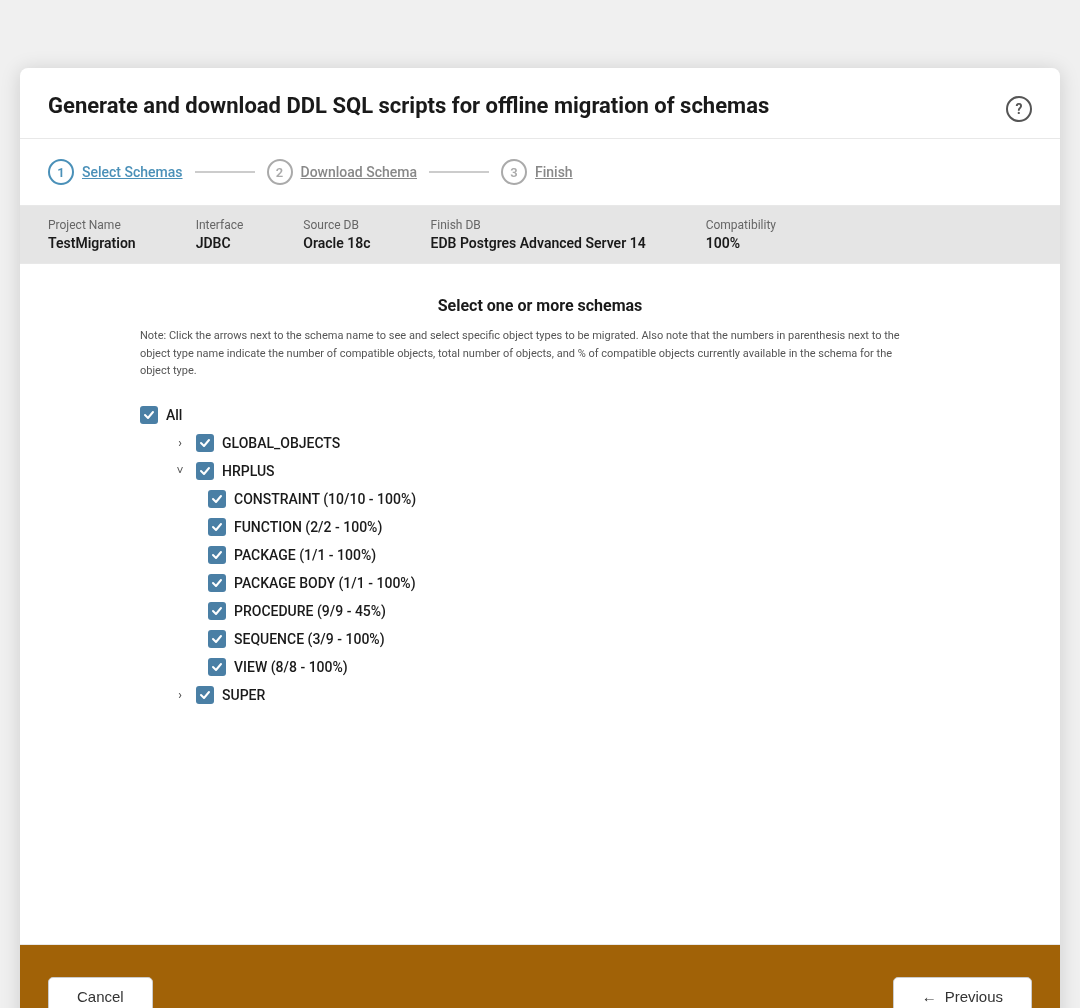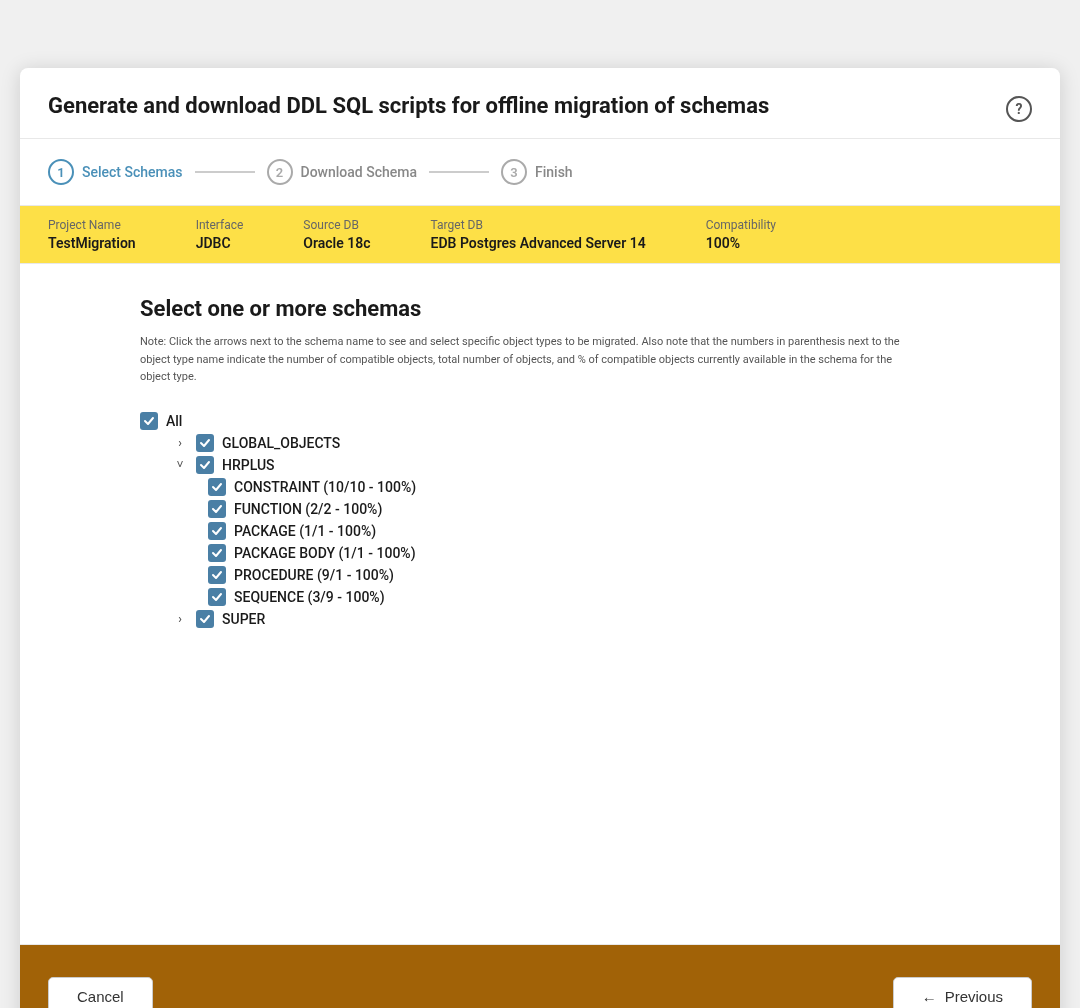--- a/index.html
+++ b/index.html
@@ -78,32 +78,33 @@
       background: transparent;
     }
     .step.inactive .step-circle {
       border-color: #aaa;
       color: #aaa;
     }
     .step-label {
       font-size: 14px;
       color: #4a90b8;
       font-weight: 500;
+      text-decoration: underline;
     }
     .step.inactive .step-label {
       color: #888;
     }
     .step-connector {
       width: 60px;
       height: 2px;
       background: #ccc;
       margin: 0 12px;
     }
     .info-bar {
-      background: #fde047;
+      background: #e5e5e5;
       border-bottom: 1px solid #e8e8e8;
       padding: 12px 28px;
       display: flex;
       gap: 60px;
     }
     .info-item {
       display: flex;
       flex-direction: column;
       gap: 3px;
     }
@@ -115,35 +116,37 @@
       font-size: 14px;
       font-weight: 600;
       color: #1a1a1a;
     }
     .main-content {
       flex: 1;
       padding: 32px 120px;
       overflow-y: auto;
     }
     .section-title {
-      font-size: 22px;
+      font-size: 16px;
       font-weight: 700;
       color: #1a1a1a;
       margin-bottom: 12px;
+      text-align: center;
     }
     .section-note {
       font-size: 11px;
       color: #555;
       line-height: 1.6;
       margin-bottom: 24px;
       max-width: 780px;
     }
     .tree {
       display: flex;
       flex-direction: column;
+      gap: 6px;
     }
     .tree-item {
       display: flex;
       align-items: center;
       gap: 8px;
       font-size: 14px;
       color: #1a1a1a;
       font-weight: 500;
       padding: 2px 0;
     }
@@ -250,21 +253,21 @@
     </div>
     <div class="info-item">
       <span class="info-label">Interface</span>
       <span class="info-value">JDBC</span>
     </div>
     <div class="info-item">
       <span class="info-label">Source DB</span>
       <span class="info-value">Oracle 18c</span>
     </div>
     <div class="info-item">
-      <span class="info-label">Target DB</span>
+      <span class="info-label">Finish DB</span>
       <span class="info-value">EDB Postgres Advanced Server 14</span>
     </div>
     <div class="info-item">
       <span class="info-label">Compatibility</span>
       <span class="info-value">100%</span>
     </div>
   </div>
 
   <div class="main-content">
     <div class="section-title">Select one or more schemas</div>
@@ -337,34 +340,42 @@
         </div>
         <span class="tree-label">PACKAGE BODY (1/1 - 100%)</span>
       </div>
 
       <div class="tree-item grandchild">
         <div class="checkbox">
           <svg viewBox="0 0 12 12" fill="none">
               <polyline points="2,6 5,9 10,3" stroke="white" stroke-width="2" stroke-linecap="round" stroke-linejoin="round"></polyline>
             </svg>
         </div>
-        <span class="tree-label">PROCEDURE (9/1 - 100%)</span>
+        <span class="tree-label">PROCEDURE (9/9 - 45%)</span>
       </div>
 
       <div class="tree-item grandchild">
         <div class="checkbox">
           <svg viewBox="0 0 12 12" fill="none">
               <polyline points="2,6 5,9 10,3" stroke="white" stroke-width="2" stroke-linecap="round" stroke-linejoin="round"></polyline>
             </svg>
         </div>
         <span class="tree-label">SEQUENCE (3/9 - 100%)</span>
       </div>
 
 
 
+      <div class="tree-item grandchild">
+        <div class="checkbox">
+          <svg viewBox="0 0 12 12" fill="none">
+              <polyline points="2,6 5,9 10,3" stroke="white" stroke-width="2" stroke-linecap="round" stroke-linejoin="round"></polyline>
+            </svg>
+        </div>
+        <span class="tree-label">VIEW (8/8 - 100%)</span>
+      </div>
 
       <div class="tree-item child">
         <span class="expand-icon">›</span>
         <div class="checkbox">
           <svg viewBox="0 0 12 12" fill="none">
               <polyline points="2,6 5,9 10,3" stroke="white" stroke-width="2" stroke-linecap="round" stroke-linejoin="round"></polyline>
             </svg>
         </div>
         <span class="tree-label">SUPER</span>
       </div>

